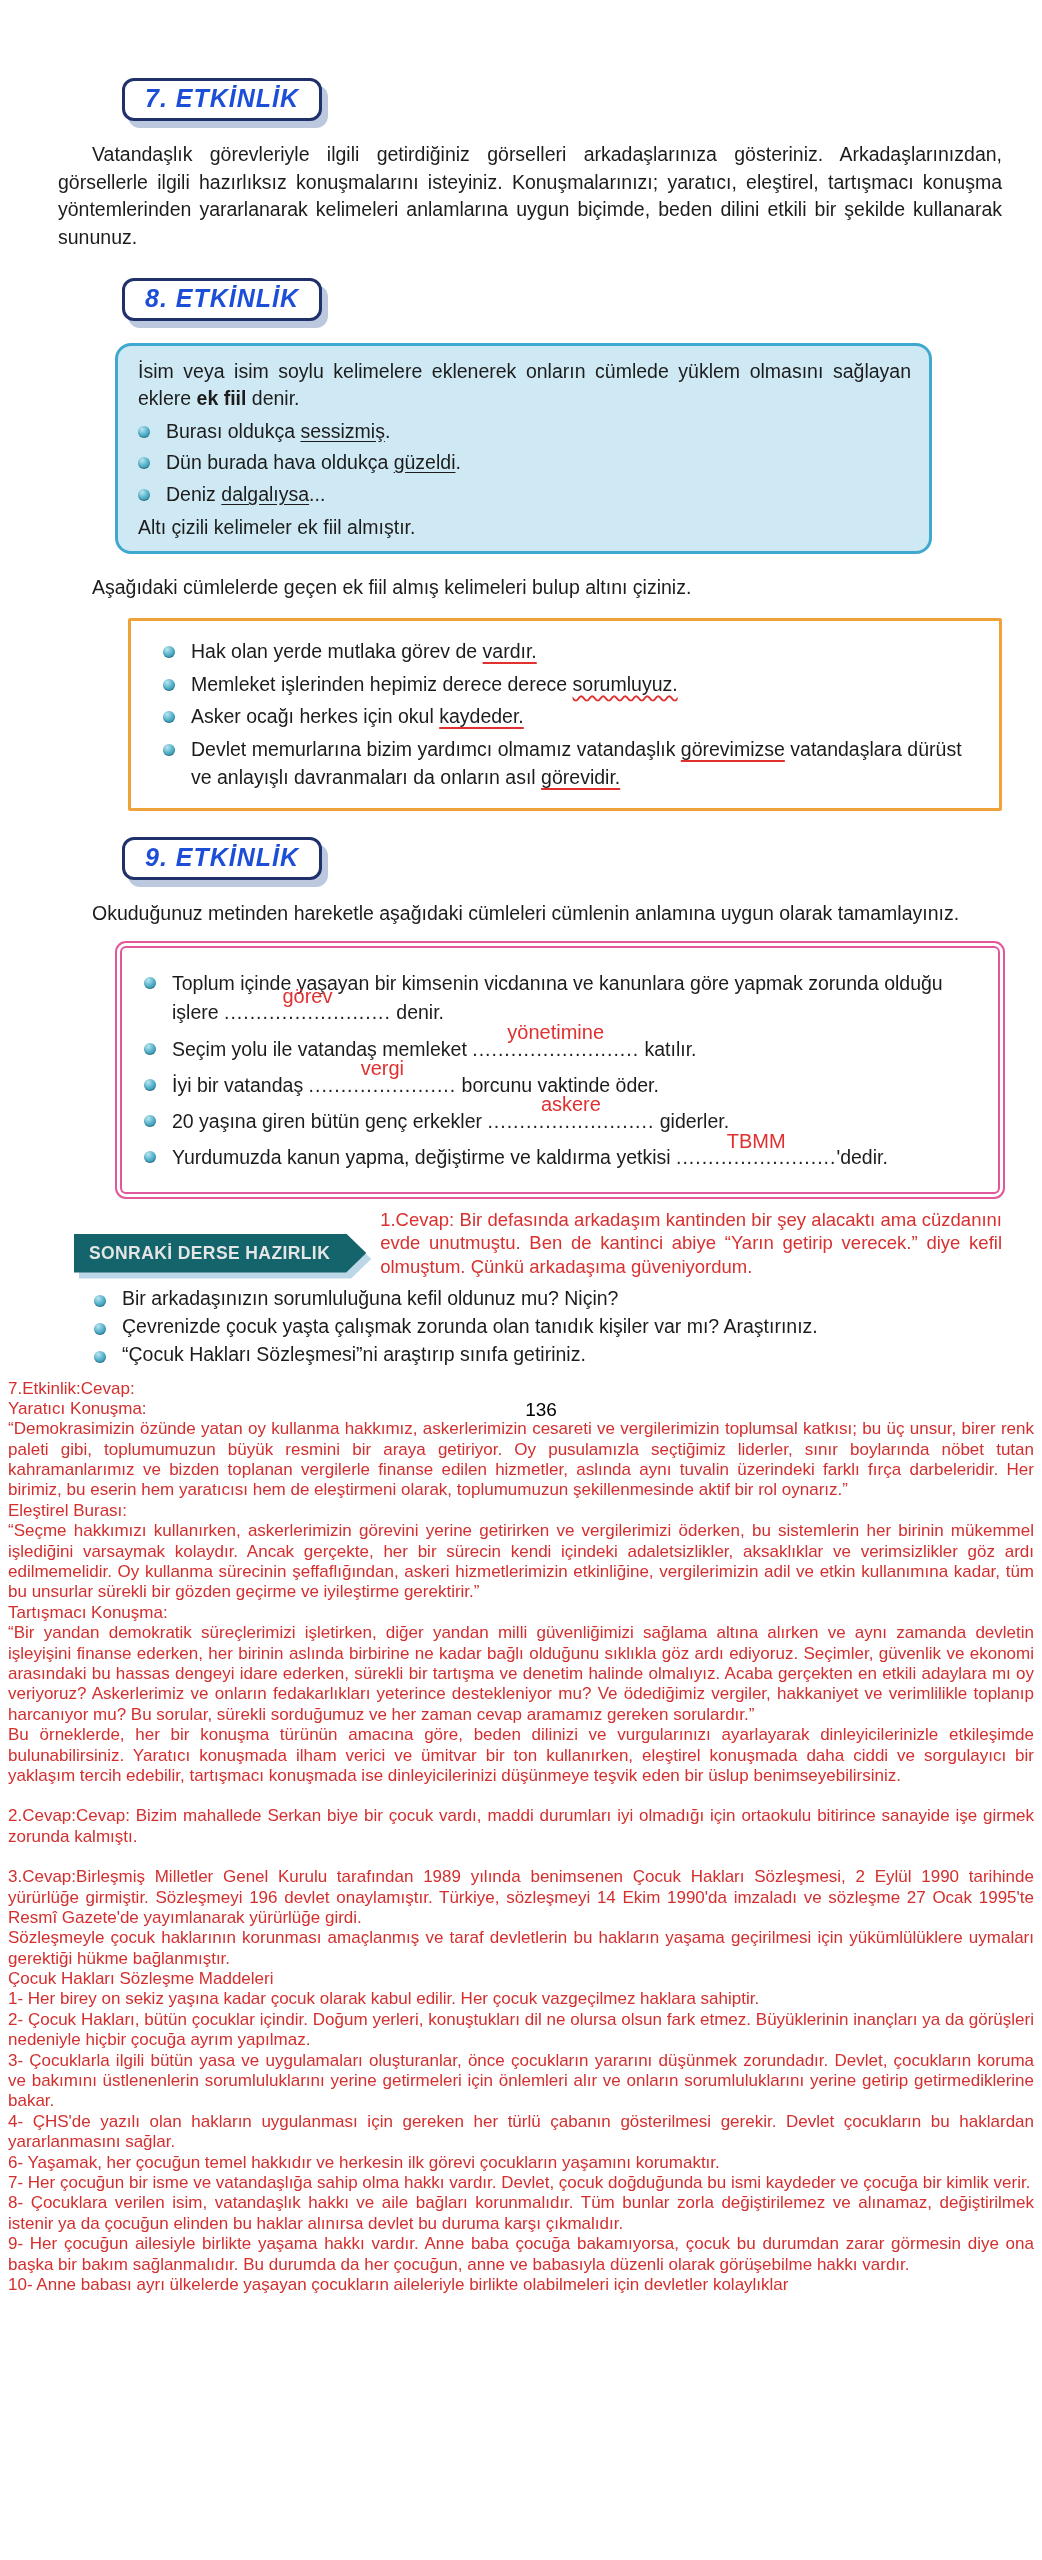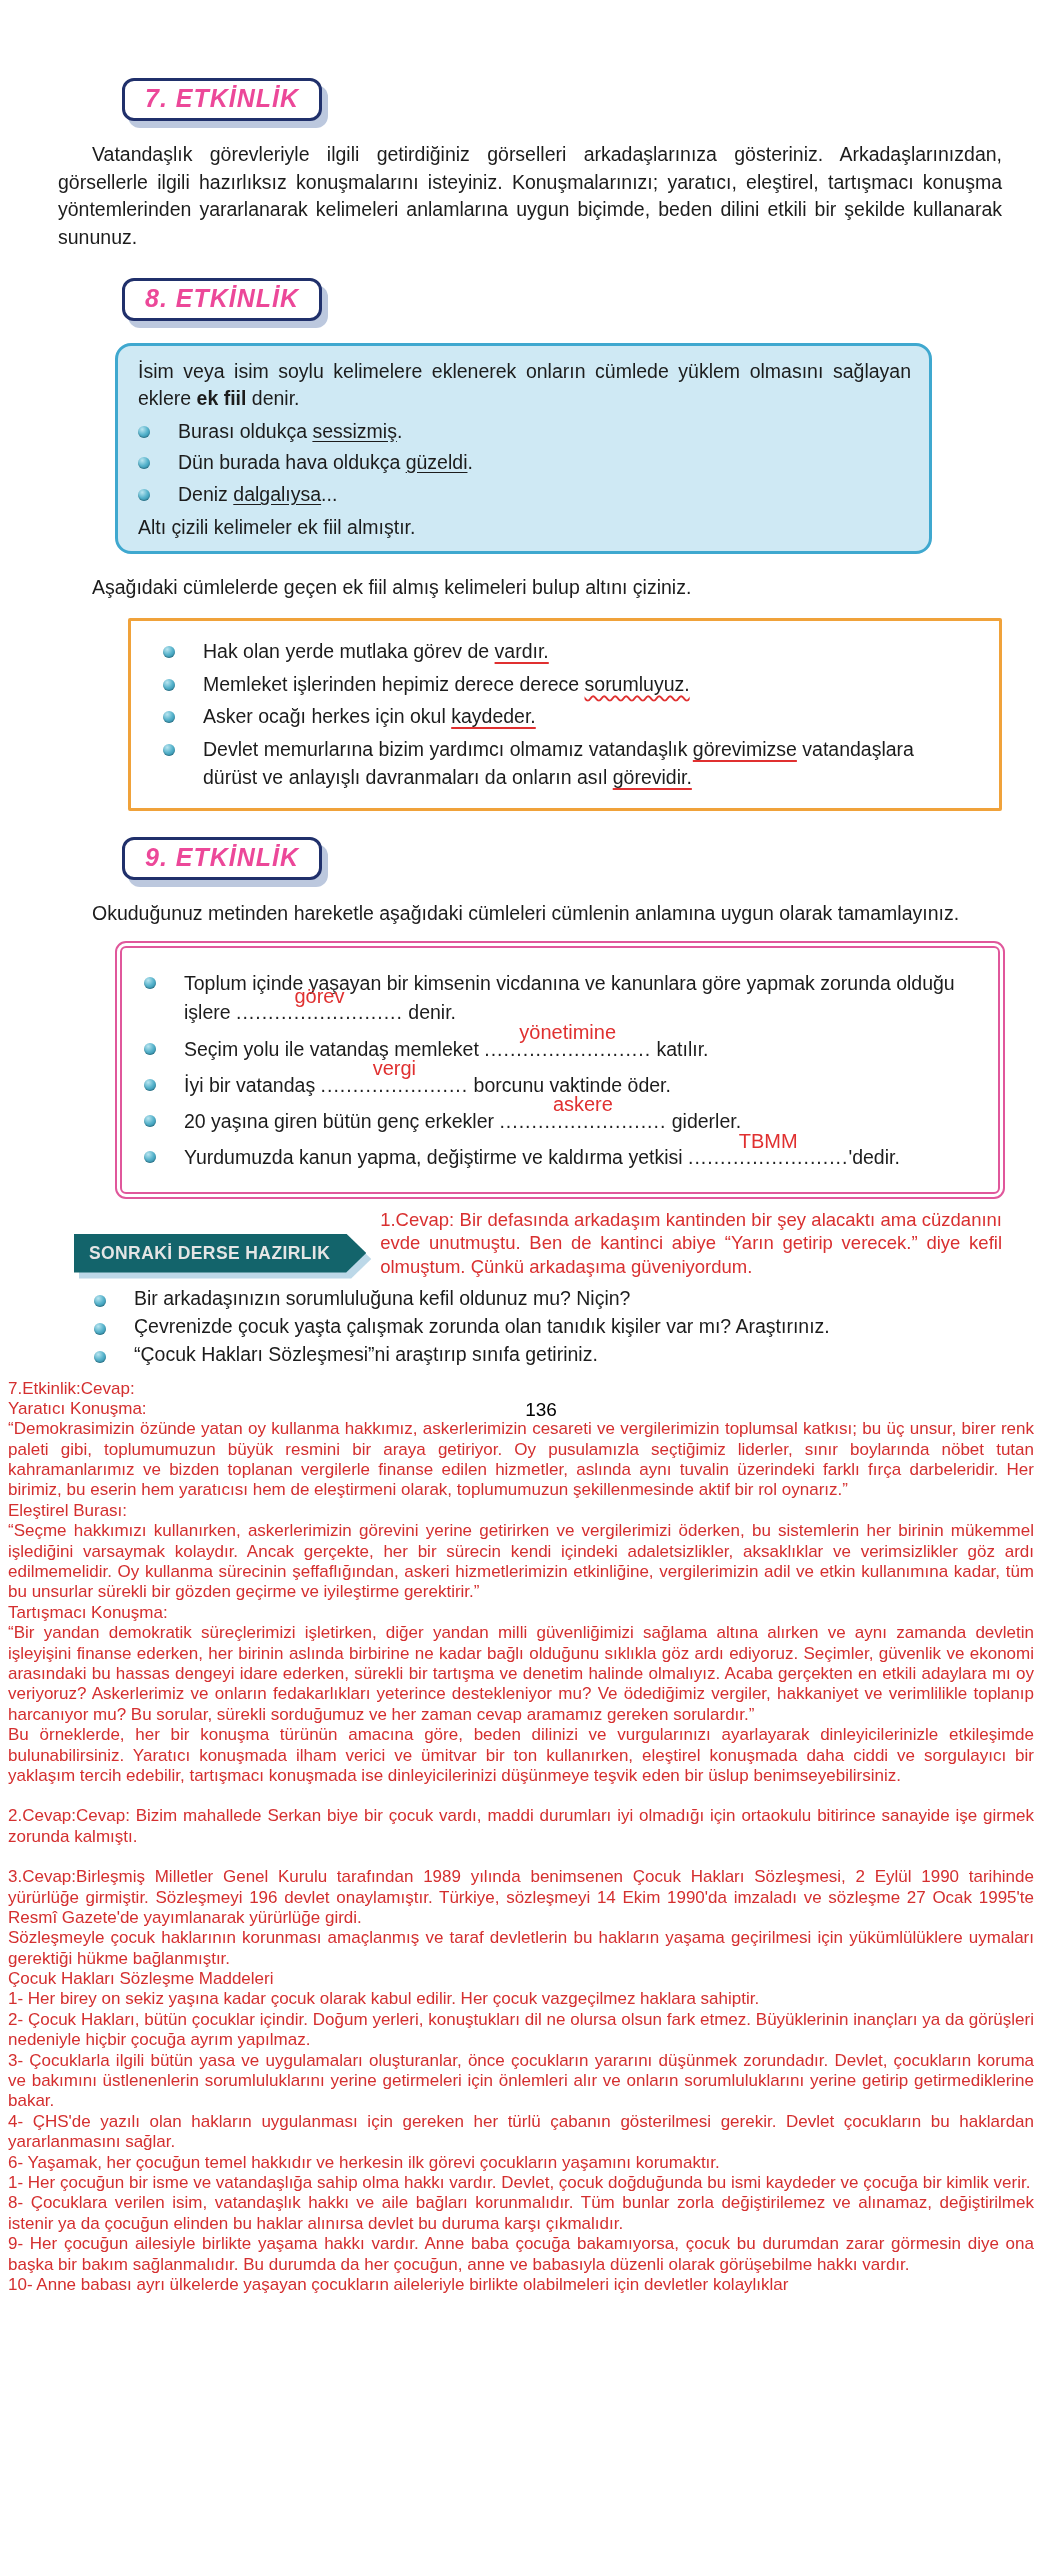--- a/index.html
+++ b/index.html
@@ -26,21 +26,21 @@
     display: inline-block;
     margin: 0 0 0 64px;
     background: #ffffff;
     border: 3px solid #20306b;
     border-radius: 12px;
     padding: 3px 20px 5px 20px;
     font-size: 25px;
     font-weight: bold;
     font-style: italic;
     letter-spacing: 1px;
-    color: #ec4899;
+    color: #1d4ed8;
     box-shadow: 6px 7px 0 #bcc8de;
   }
   .badge.mt { margin-top: 26px; }
 
   .para {
     margin: 20px 0 0 0;
     text-indent: 34px;
     text-align: justify;
     line-height: 1.42;
   }
@@ -50,21 +50,21 @@
     background: #cfe9f4;
     border: 3px solid #3fa8cf;
     border-radius: 16px;
     padding: 12px 18px 10px 20px;
     line-height: 1.38;
   }
   .bluebox .rule { margin: 0 0 6px 0; text-align: justify; }
   .b { font-weight: bold; }
   .u { text-decoration: underline; text-underline-offset: 3px; }
 
-  .bullet { display: flex; gap: 28px; margin: 5px 0; align-items: flex-start; }
+  .bullet { display: flex; gap: 16px; margin: 5px 0; align-items: flex-start; }
   .dot {
     flex: 0 0 auto;
     width: 12px; height: 12px;
     margin-top: 8px;
     border-radius: 50%;
     background: radial-gradient(circle at 35% 28%, #b9e5f0 0%, #55b2cb 48%, #1e7c9a 100%);
     box-shadow: inset 0 -1px 1px rgba(0,0,0,.25);
   }
   .bullet .txt { flex: 1 1 auto; }
   .boxfooter { margin-top: 6px; }
@@ -274,19 +274,19 @@
 
     <p class="gap">3.Cevap:Birleşmiş Milletler Genel Kurulu tarafından 1989 yılında benimsenen Çocuk Hakları Sözleşmesi, 2 Eylül 1990 tarihinde yürürlüğe girmiştir. Sözleşmeyi 196 devlet onaylamıştır. Türkiye, sözleşmeyi 14 Ekim 1990'da imzaladı ve sözleşme 27 Ocak 1995'te Resmî Gazete'de yayımlanarak yürürlüğe girdi.</p>
     <p>Sözleşmeyle çocuk haklarının korunması amaçlanmış ve taraf devletlerin bu hakların yaşama geçirilmesi için yükümlülüklere uymaları gerektiği hükme bağlanmıştır.</p>
     <p>Çocuk Hakları Sözleşme Maddeleri</p>
 
     <p>1- Her birey on sekiz yaşına kadar çocuk olarak kabul edilir. Her çocuk vazgeçilmez haklara sahiptir.</p>
     <p>2- Çocuk Hakları, bütün çocuklar içindir. Doğum yerleri, konuştukları dil ne olursa olsun fark etmez. Büyüklerinin inançları ya da görüşleri nedeniyle hiçbir çocuğa ayrım yapılmaz.</p>
     <p>3- Çocuklarla ilgili bütün yasa ve uygulamaları oluşturanlar, önce çocukların yararını düşünmek zorundadır. Devlet, çocukların koruma ve bakımını üstlenenlerin sorumluluklarını yerine getirmeleri için önlemleri alır ve onların sorumluluklarını yerine getirip getirmediklerine bakar.</p>
     <p>4- ÇHS'de yazılı olan hakların uygulanması için gereken her türlü çabanın gösterilmesi gerekir. Devlet çocukların bu haklardan yararlanmasını sağlar.</p>
     <p>6- Yaşamak, her çocuğun temel hakkıdır ve herkesin ilk görevi çocukların yaşamını korumaktır.</p>
-    <p>1- Her çocuğun bir isme ve vatandaşlığa sahip olma hakkı vardır. Devlet, çocuk doğduğunda bu ismi kaydeder ve çocuğa bir kimlik verir.</p>
+    <p>7- Her çocuğun bir isme ve vatandaşlığa sahip olma hakkı vardır. Devlet, çocuk doğduğunda bu ismi kaydeder ve çocuğa bir kimlik verir.</p>
     <p>8- Çocuklara verilen isim, vatandaşlık hakkı ve aile bağları korunmalıdır. Tüm bunlar zorla değiştirilemez ve alınamaz, değiştirilmek istenir ya da çocuğun elinden bu haklar alınırsa devlet bu duruma karşı çıkmalıdır.</p>
     <p>9- Her çocuğun ailesiyle birlikte yaşama hakkı vardır. Anne baba çocuğa bakamıyorsa, çocuk bu durumdan zarar görmesin diye ona başka bir bakım sağlanmalıdır. Bu durumda da her çocuğun, anne ve babasıyla düzenli olarak görüşebilme hakkı vardır.</p>
     <p>10- Anne babası ayrı ülkelerde yaşayan çocukların aileleriyle birlikte olabilmeleri için devletler kolaylıklar</p>
   </section>
 
 </div>
 
 </body></html>

